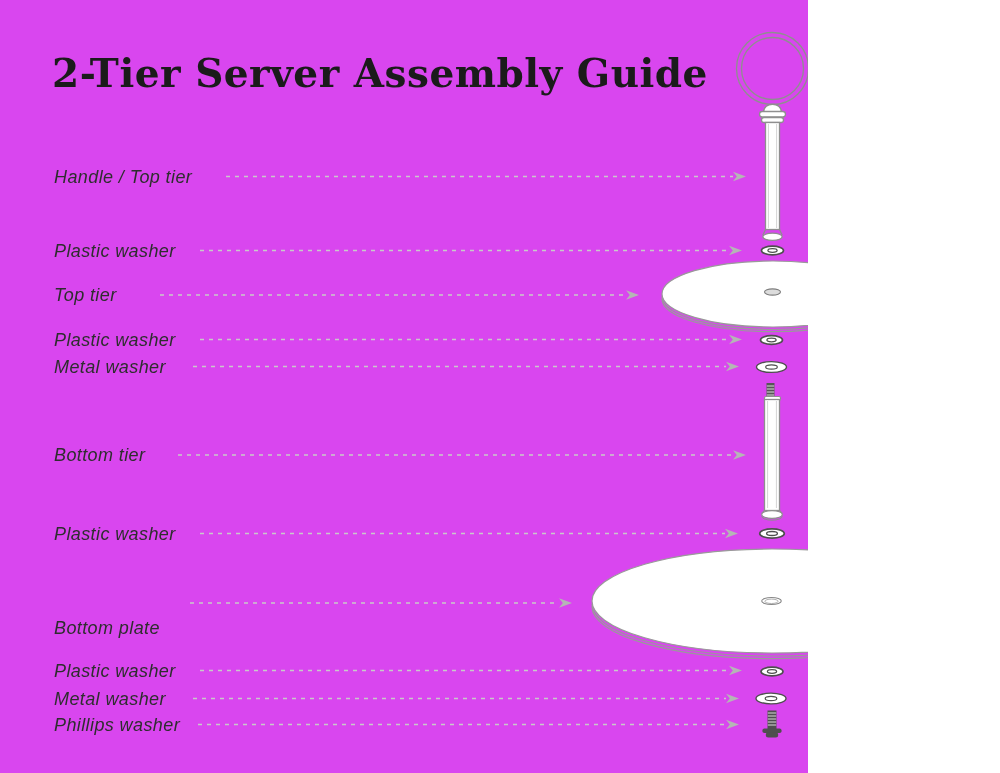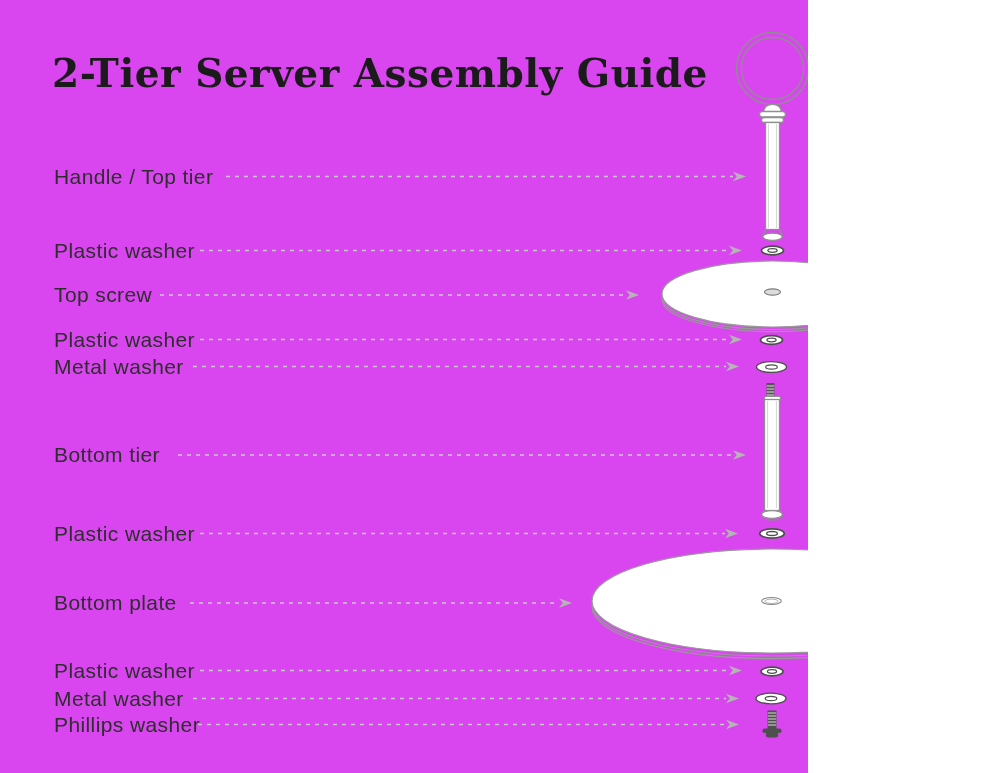--- a/index.html
+++ b/index.html
@@ -26,24 +26,25 @@
   .diagram-svg {
     position: absolute;
     left: 0; top: 0;
     width: 1000px;
     height: 773px;
   }
   .part-label {
     position: absolute;
     left: 54px;
     transform: translateY(-50%);
-    font-size: 21px;
+    font-size: 18px;
     letter-spacing: 0.4px;
     color: #2e2e2e;
     white-space: nowrap;
+    font-style: italic;
   }
 </style>
 </head>
 <body>
 
 <div class="canvas">
 
   <h1 class="title">2-Tier Server Assembly Guide</h1>
 
   <svg class="diagram-svg" viewBox="0 0 1000 773" xmlns="http://www.w3.org/2000/svg">
@@ -151,23 +152,23 @@
         <line x1="767.8" y1="722" x2="776.2" y2="722"></line>
         <line x1="767.8" y1="725" x2="776.2" y2="725"></line>
       </g>
       <rect x="762.5" y="728.5" width="19" height="4.6" rx="1.8" fill="#4f4f4f"></rect>
       <rect x="765.8" y="732.2" width="12.4" height="5.2" rx="2.5" fill="#4f4f4f"></rect>
     </g>
   </svg>
 
   <div class="part-label" style="top:176.5px">Handle / Top tier</div>
   <div class="part-label" style="top:250.5px">Plastic washer</div>
-  <div class="part-label" style="top:295px">Top screw</div>
+  <div class="part-label" style="top:295px">Top tier</div>
   <div class="part-label" style="top:339.5px">Plastic washer</div>
   <div class="part-label" style="top:366.5px">Metal washer</div>
   <div class="part-label" style="top:455px">Bottom tier</div>
   <div class="part-label" style="top:533.5px">Plastic washer</div>
-  <div class="part-label" style="top:603px">Bottom plate</div>
+  <div class="part-label" style="top:628px">Bottom plate</div>
   <div class="part-label" style="top:670.5px">Plastic washer</div>
   <div class="part-label" style="top:698.5px">Metal washer</div>
   <div class="part-label" style="top:724.5px">Phillips washer</div>
 
 </div>
 
 </body></html>

